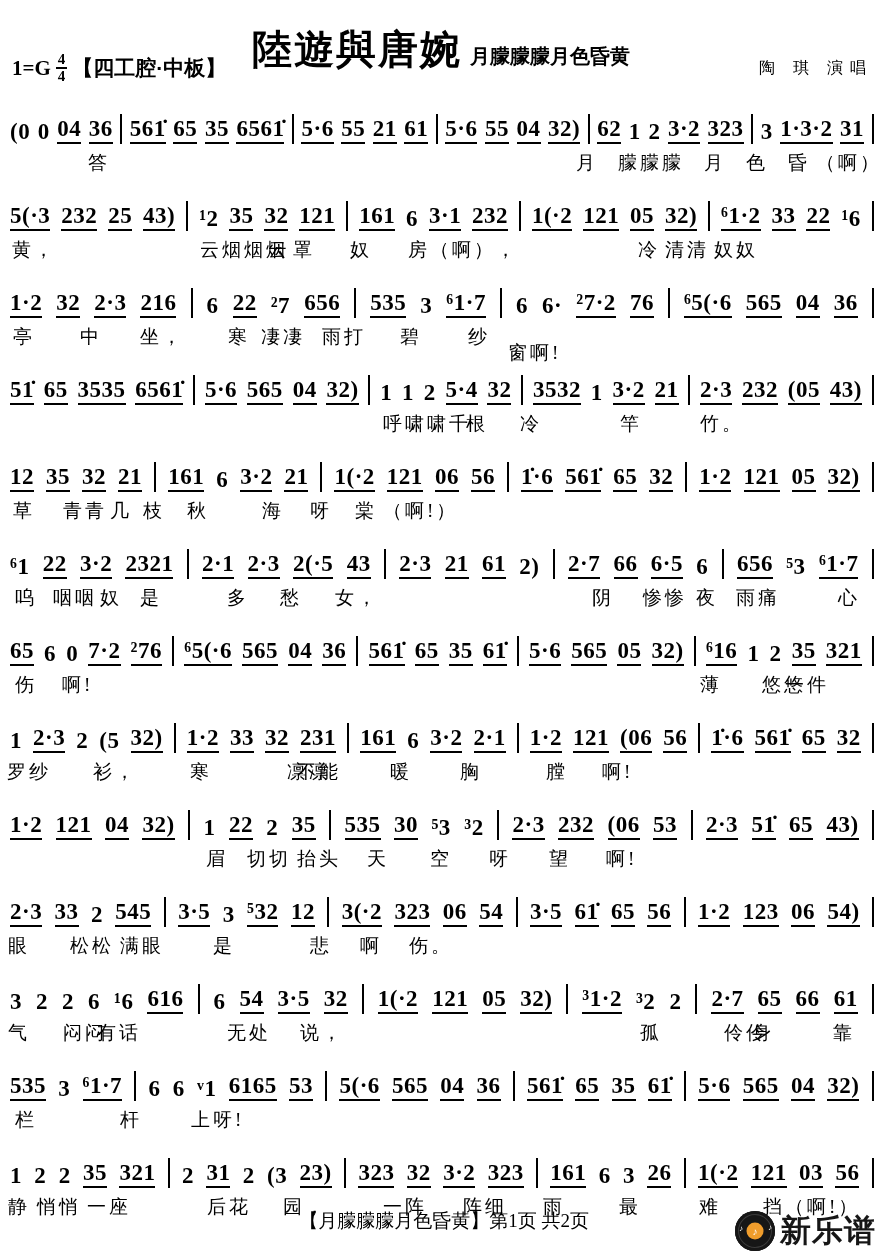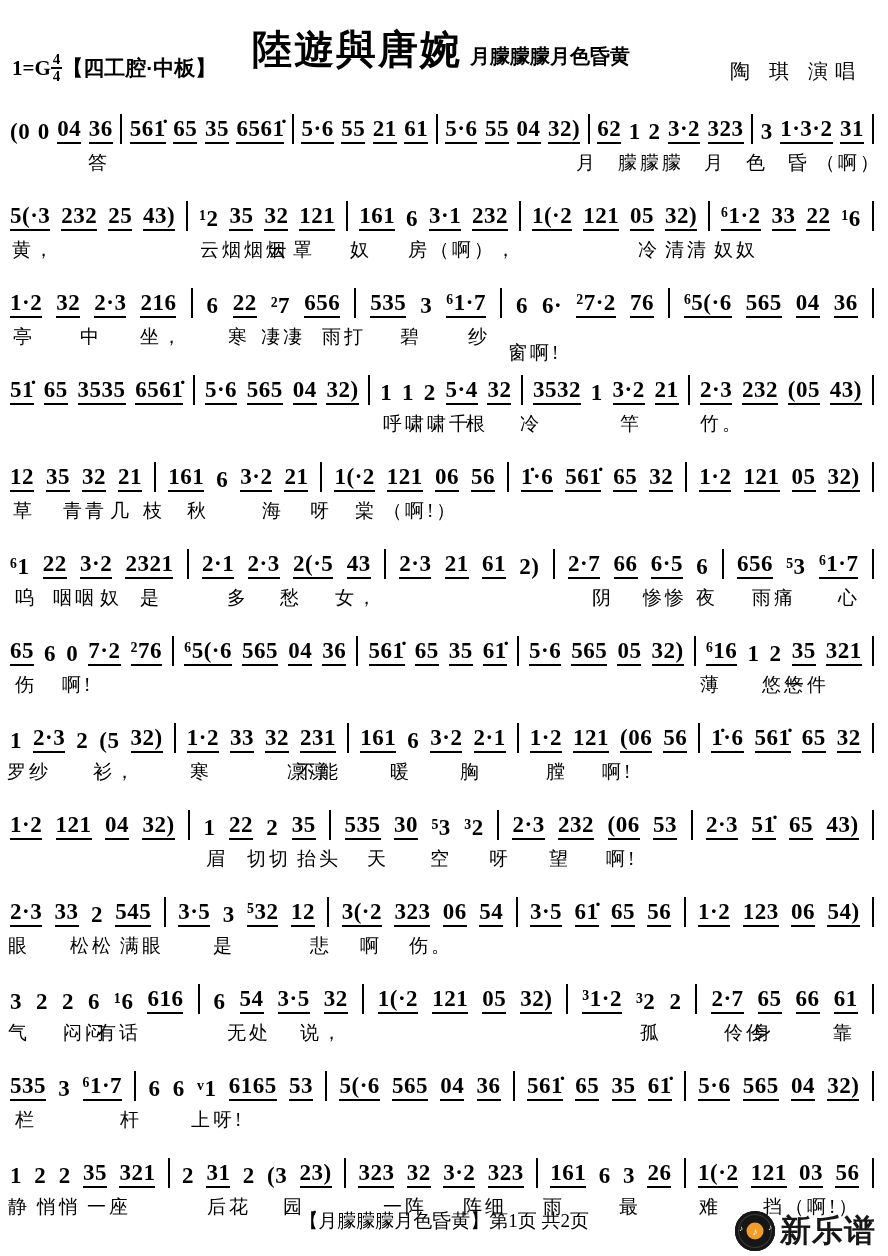--- a/index.html
+++ b/index.html
@@ -1,29 +1,29 @@
 <!DOCTYPE html>
 <html><head>
 <meta charset="utf-8">
 <style>
   html,body{margin:0;padding:0;background:#fff;}
   body{width:888px;height:1256px;position:relative;overflow:hidden;
        color:#000;font-family:"Liberation Serif","DejaVu Serif",serif;}
   
   .header{position:relative;height:96px;}
-  .keysig{position:absolute;left:12px;top:52px;display:flex;align-items:center;
+  .keysig{position:absolute;left:12px;top:52px;display:flex;align-items:center;gap:5px;
           font-size:21px;font-weight:bold;}
   .frac{display:inline-flex;flex-direction:column;align-items:center;line-height:1;
         font-size:15px;font-weight:bold;}
   .frac .ft{border-bottom:2px solid #000;padding:0 2px;}
   .style-tag{font-family:"Liberation Sans","DejaVu Sans",sans-serif;font-weight:bold;font-size:21px;}
   .titlebox{position:absolute;left:252px;top:22px;display:flex;align-items:baseline;gap:8px;white-space:nowrap;}
   .title{font-size:40px;font-weight:bold;letter-spacing:2px;}
   .subtitle{font-size:20px;font-weight:bold;}
-  .performer{position:absolute;right:26px;top:58px;font-size:20px;letter-spacing:7px;}
+  .performer{position:absolute;right:15px;top:58px;font-size:16px;letter-spacing:7px;}
   
   .score{position:relative;}
   .system{position:relative;height:87px;}
   .notes{display:flex;justify-content:space-between;align-items:flex-end;
          padding:17px 14px 0 10px;height:31px;}
   .tok{font-size:23px;font-weight:bold;line-height:1.05;white-space:nowrap;letter-spacing:.5px;}
   .tok.beam{border-bottom:2px solid #000;padding-bottom:1px;}
   .bar{width:2px;background:#000;height:30px;flex:0 0 auto;}
   .lyrics{position:absolute;left:0;right:0;top:54px;height:26px;}
   .lyr{position:absolute;top:0;font-size:19px;letter-spacing:3px;white-space:nowrap;}
@@ -291,21 +291,21 @@
         <span class="lyr" style="left: 15px;">呜</span>
         <span class="lyr" style="left: 53px;">咽咽</span>
         <span class="lyr" style="left: 100px;">奴</span>
         <span class="lyr" style="left: 140px;">是</span>
         <span class="lyr" style="left: 227px;">多</span>
         <span class="lyr" style="left: 280px;">愁</span>
         <span class="lyr" style="left: 335px;">女，</span>
         <span class="lyr" style="left: 592px;">阴</span>
         <span class="lyr" style="left: 643px;">惨惨</span>
         <span class="lyr" style="left: 696px;">夜</span>
-        <span class="lyr" style="left: 736px; margin-left: 16px;">雨痛</span>
+        <span class="lyr" style="left: 736px;">雨痛</span>
         <span class="lyr" style="left: 838px;">心</span>
       </div>
     </div>
     <div class="system">
       <div class="notes">
         <span class="tok beam">65</span>
         <span class="tok">6</span>
         <span class="tok">0</span>
         <span class="tok beam">7·2</span>
         <span class="tok beam">²76</span>

